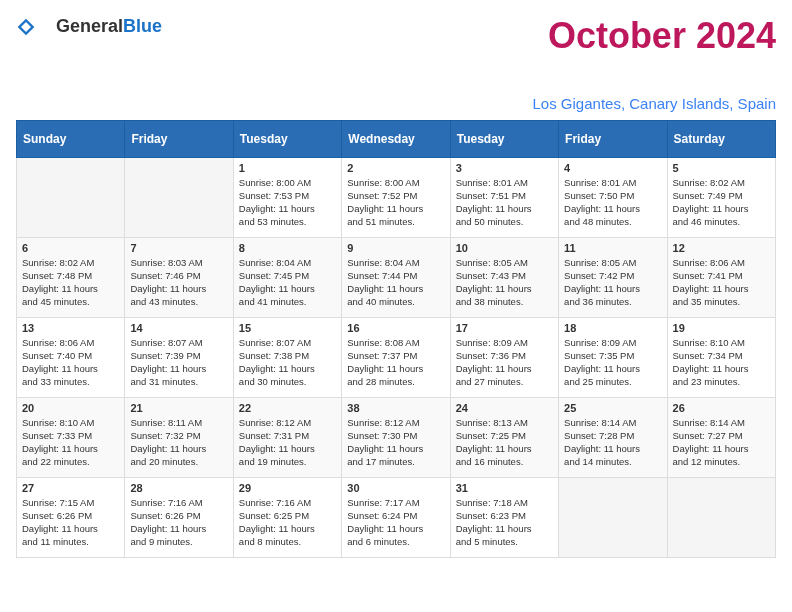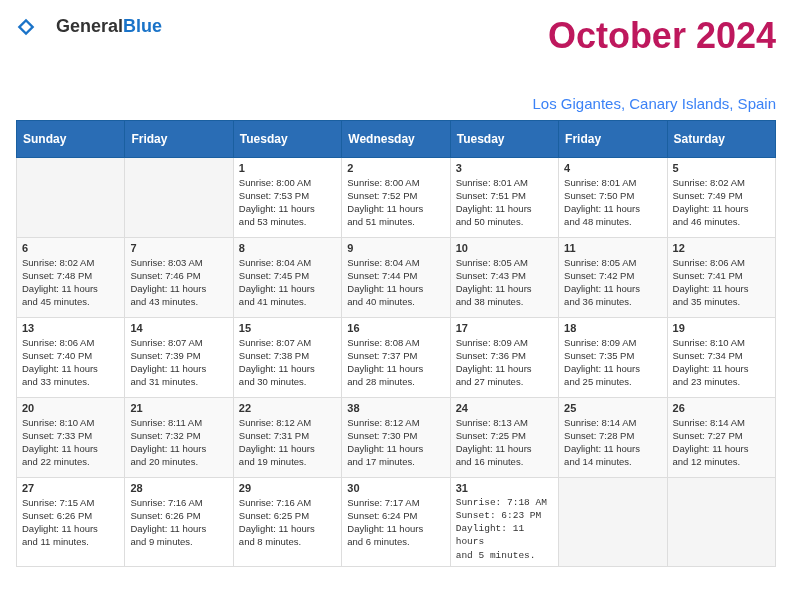--- a/index.html
+++ b/index.html
@@ -339,21 +339,21 @@
         </td>
         <td>
           <span class="day-number">30</span>
           <div class="day-info" style="white-space: pre-line;">Sunrise: 7:17 AM
 Sunset: 6:24 PM
 Daylight: 11 hours
 and 6 minutes.</div>
         </td>
         <td>
           <span class="day-number">31</span>
-          <div class="day-info" style="white-space: pre-line; font-family: Liberation Mono, monospace;">Sunrise: 7:18 AM
+          <div class="day-info" style="white-space: pre-line;">Sunrise: 7:18 AM
 Sunset: 6:23 PM
 Daylight: 11 hours
 and 5 minutes.</div>
         </td>
         <td class="empty-cell"></td>
         <td class="empty-cell"></td>
       </tr>
     </tbody>
 </table>
 

